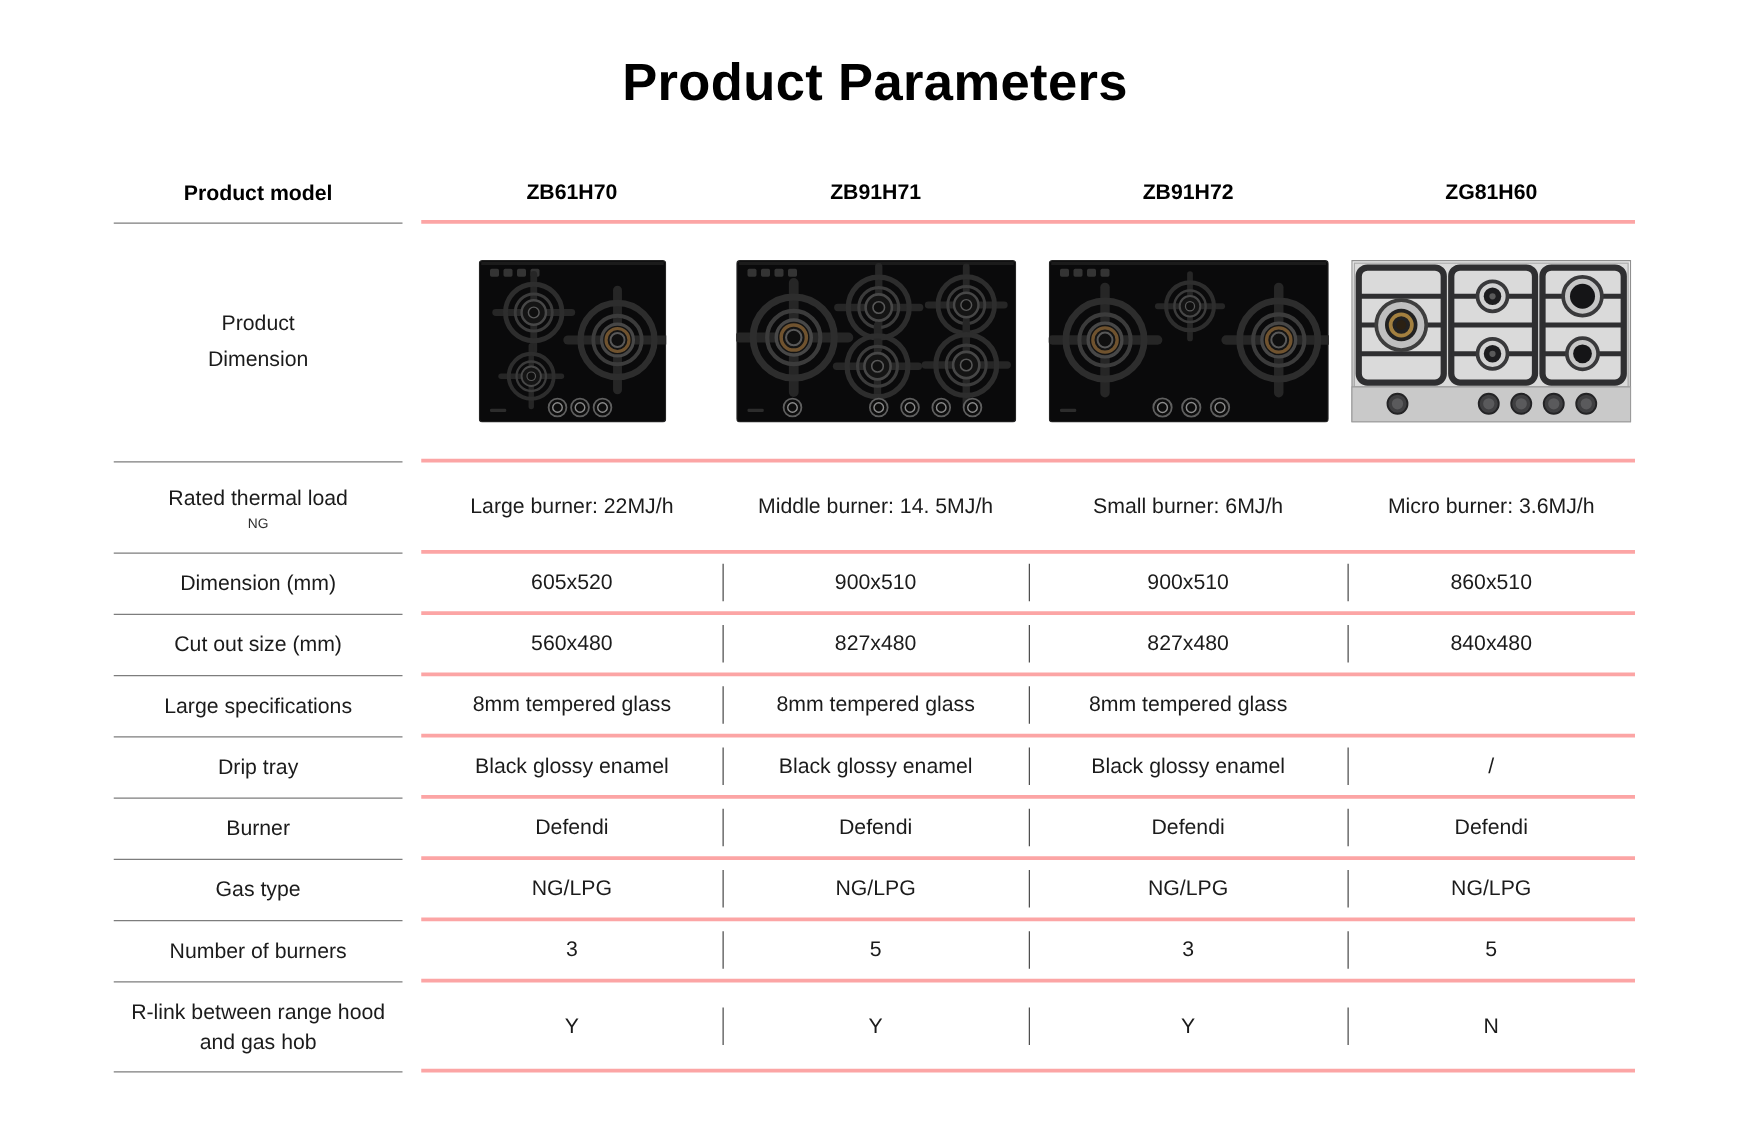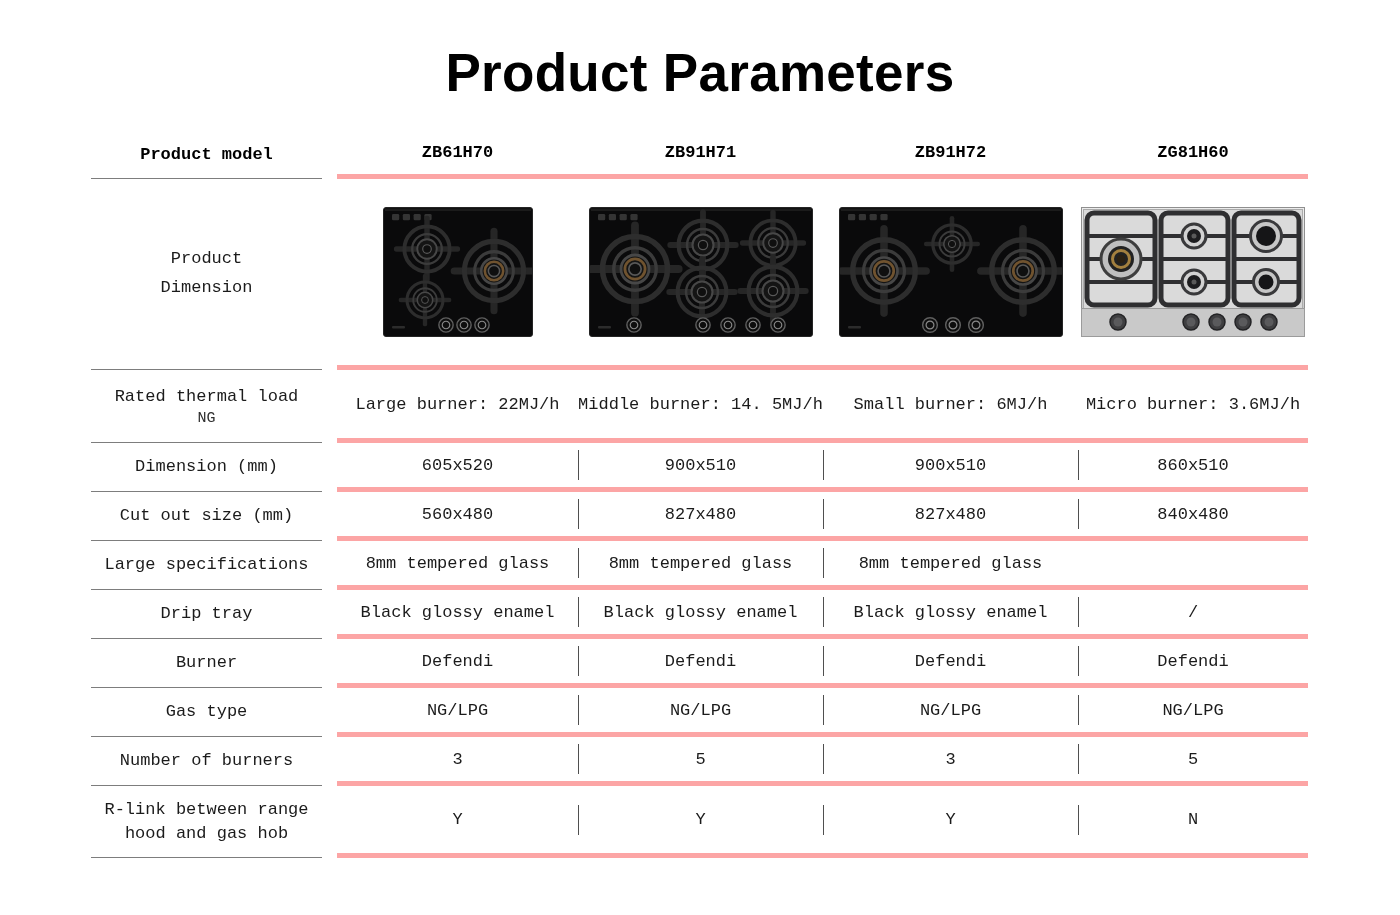--- a/index.html
+++ b/index.html
@@ -2,45 +2,45 @@
 <html><head>
 <meta charset="utf-8">
 <style>
   html,body{margin:0;padding:0;}
   body{
     width:1400px;height:915px;background:#ffffff;position:relative;
     font-family:"Liberation Sans",sans-serif;color:#1b1b1b;overflow:hidden;
   }
   .title{
     position:absolute;top:42px;left:0;width:100%;margin:0;text-align:center;
-    font-size:53px;font-weight:700;letter-spacing:.3px;color:#000;
-  }
-  .table{position:absolute;top:131px;left:91px;width:1217px;font-family:Liberation Mono, monospace;}
+    font-size:42px;font-weight:700;letter-spacing:.3px;color:#000;
+  }
+  .table{position:absolute;top:131px;left:91px;width:1217px;}
   .row{display:flex;}
   .label-col{
     width:231px;margin-right:15px;box-sizing:border-box;
     display:flex;flex-direction:column;align-items:center;justify-content:center;
     text-align:center;border-bottom:1px solid #7d7d7d;font-size:17px;line-height:1.4;
   }
-  .values{flex:1;display:flex;border-bottom:5px solid #fca5a5;box-sizing:border-box;}
+  .values{flex:1;display:flex;border-bottom:3px solid #fca5a5;box-sizing:border-box;}
   .vcell{
     display:flex;align-items:center;justify-content:center;position:relative;
     font-size:17px;box-sizing:border-box;
   }
   .vcell:nth-child(1){width:241px;}
   .vcell:nth-child(2){width:245px;text-align:right;}
   .vcell:nth-child(3){width:255px;}
   .vcell:nth-child(4){width:230px;text-align:center;}
   .divided .vcell + .vcell::before{
     content:"";position:absolute;left:-.5px;top:50%;transform:translateY(-50%);
     width:1px;height:30px;background:#4f4f4f;
   }
   .h48{height:48px}.h191{height:191px}.h73{height:73px}.h49{height:49px}.h72{height:72px}
   .bold{font-weight:700;color:#000;}
-  .sub{font-size:15px;color:#2e2e2e;margin-top:2px;line-height:1.1;}
+  .sub{font-size:11px;color:#2e2e2e;margin-top:2px;line-height:1.1;}
   .applabel{line-height:1.7;}
   svg{display:block;}
   .defs-holder{position:absolute;width:0;height:0;overflow:hidden;}
 </style>
 </head>
 <body>
 
 <svg class="defs-holder" aria-hidden="true">
   <defs>
     <g id="bn">

